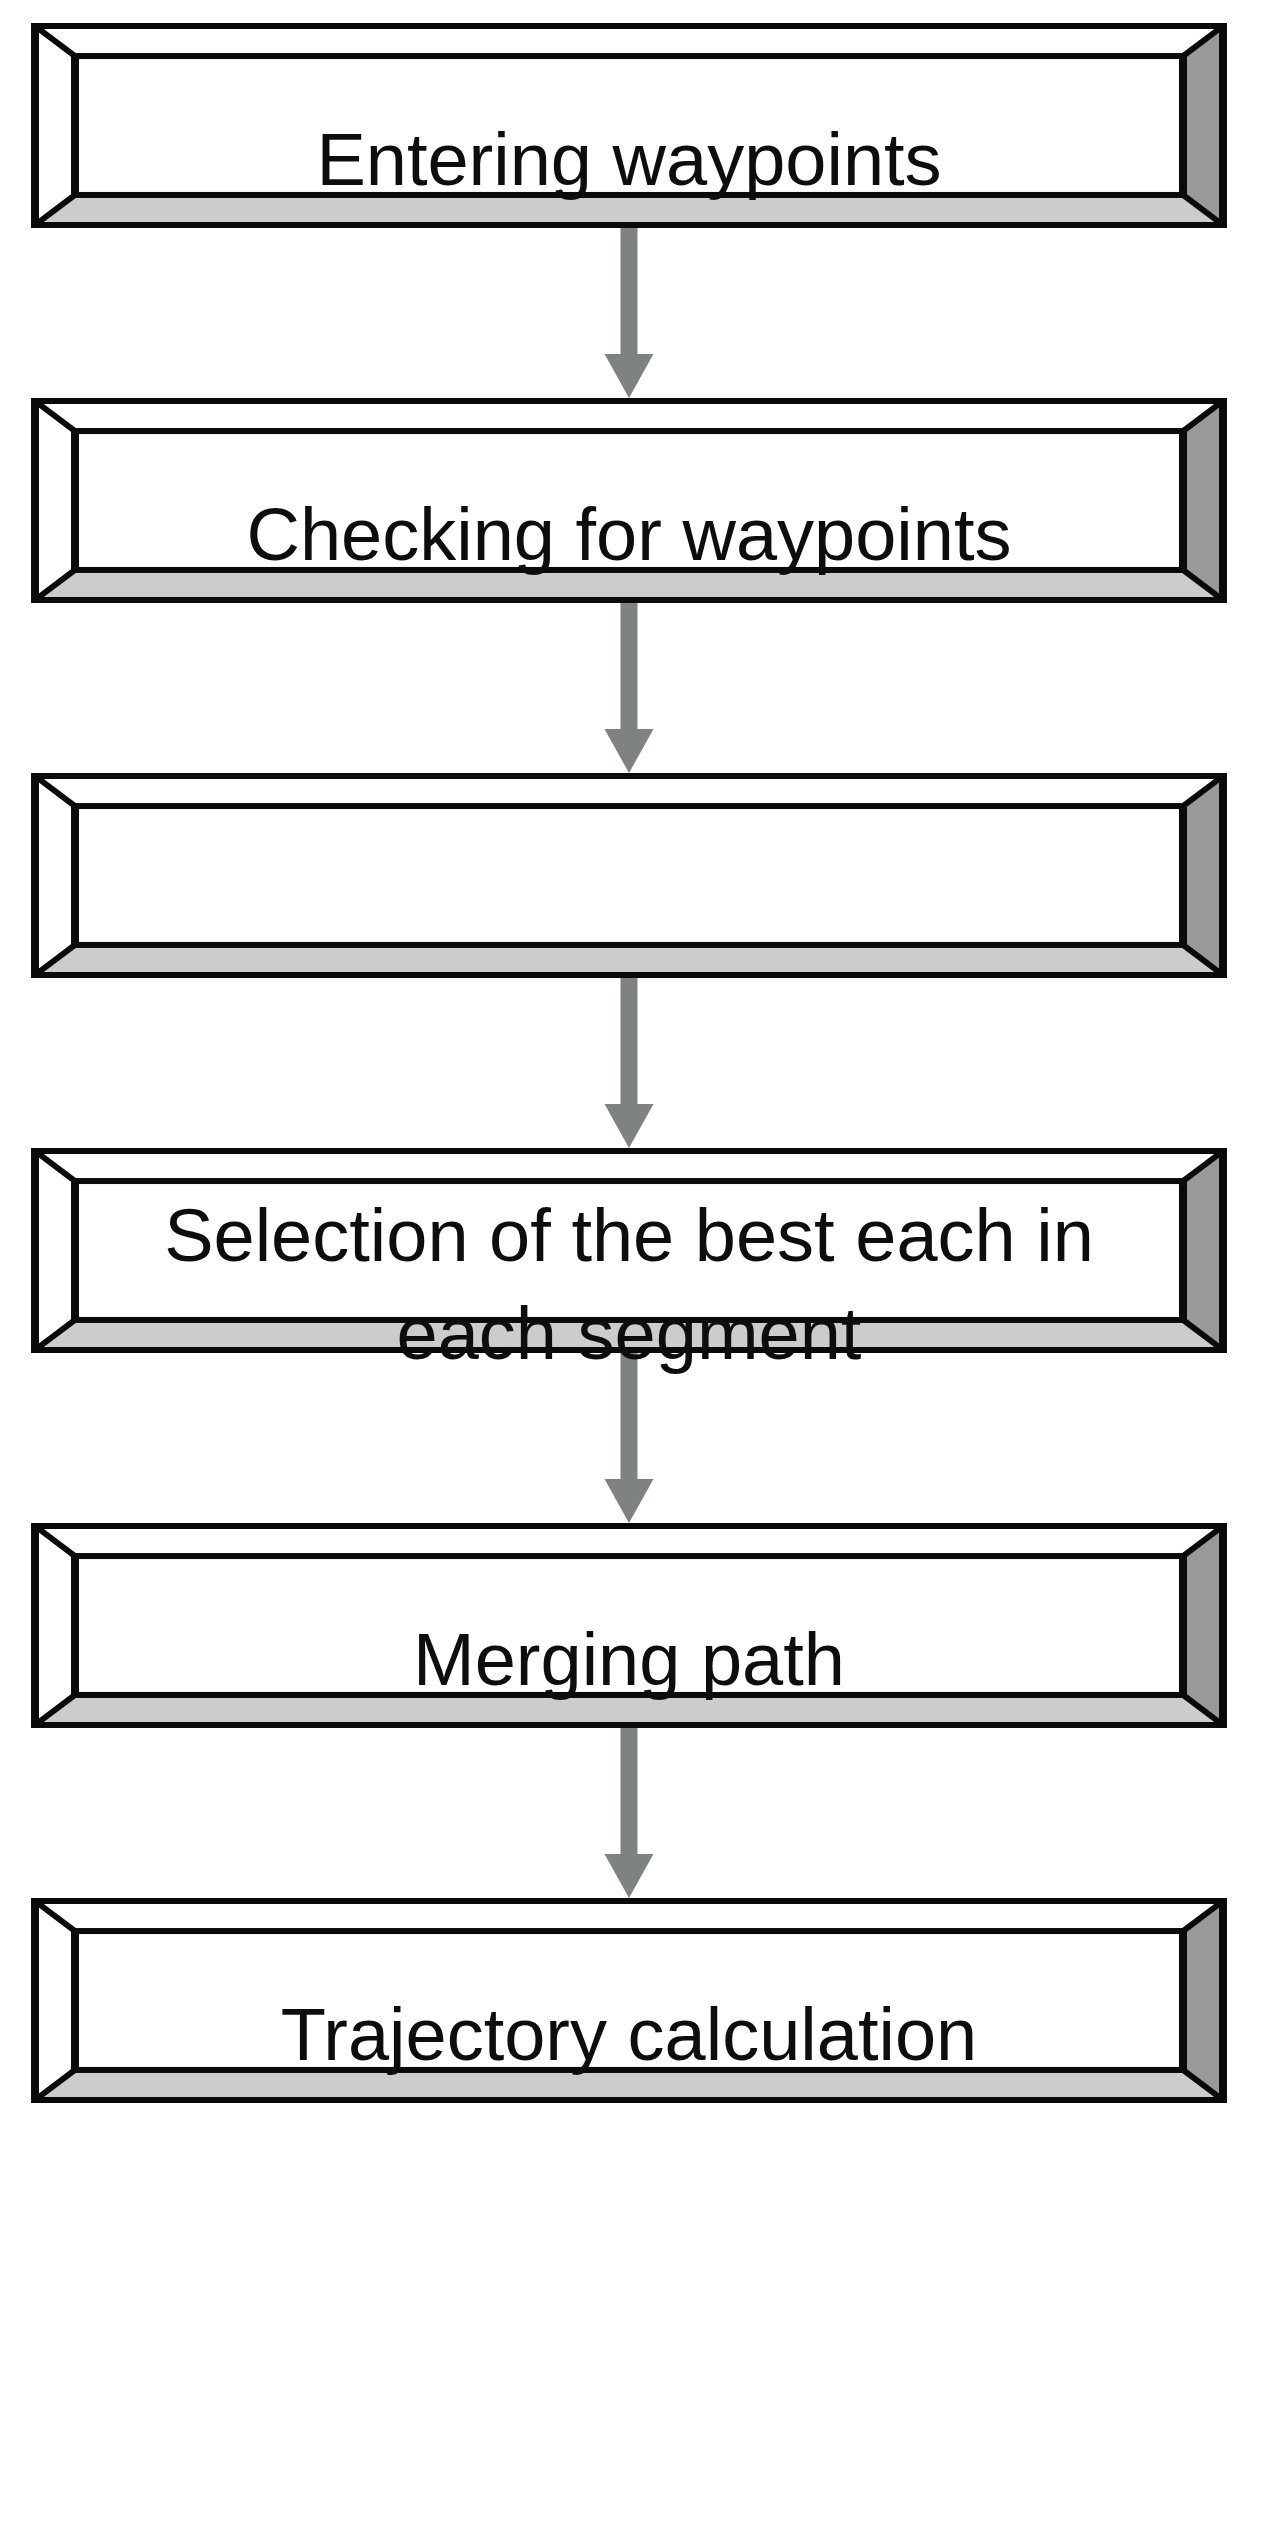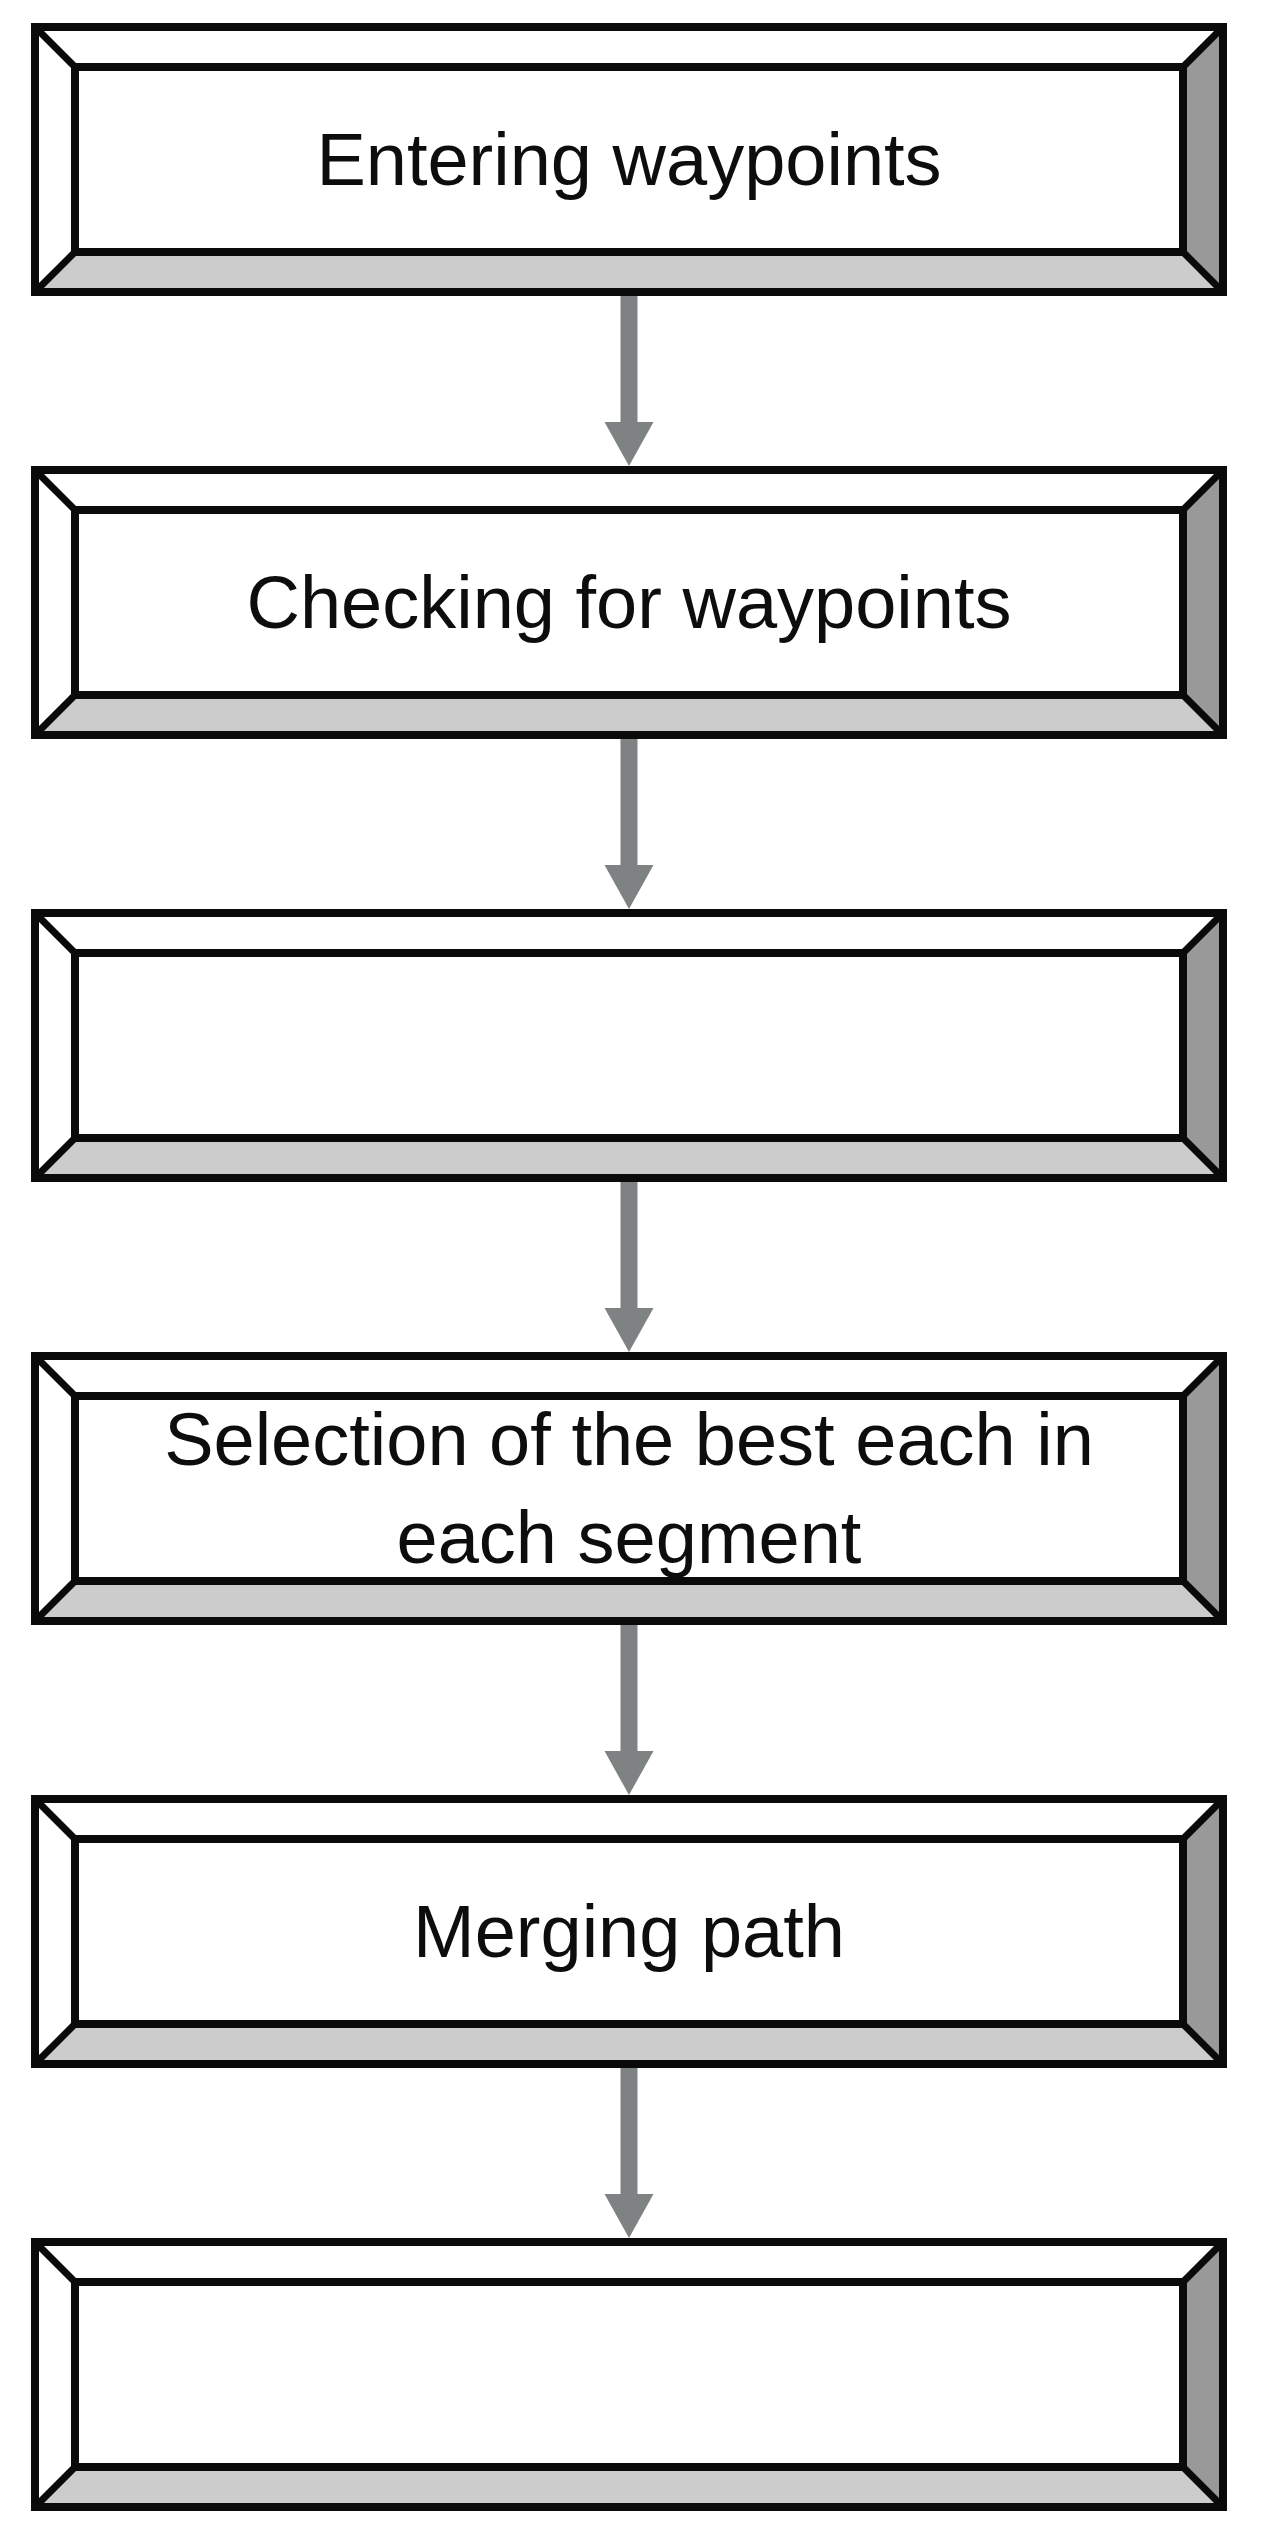--- a/index.html
+++ b/index.html
@@ -24,21 +24,21 @@
   .flow {
     padding-top: 23px;
     margin-left: 31px;
     width: 1196px;
     display: flex;
     flex-direction: column;
   }
   .box3d {
     position: relative;
     width: 1196px;
-    height: 273px;
+    height: 205px;
     flex: 0 0 auto;
     padding-left: 44px;
   }
   .box3d svg.frame {
     position: absolute;
     inset: 0;
     width: 100%;
     height: 100%;
     display: block;
     overflow: hidden;
@@ -220,15 +220,18 @@
       <polygon class="face-left" points="0,0 48,48 48,225 0,273"></polygon>
       <polygon class="face-right" points="1196,0 1196,273 1148,225 1148,48"></polygon>
       <polygon class="face-bottom" points="0,273 48,225 1148,225 1196,273"></polygon>
       <line x1="6" y1="6" x2="46" y2="46"></line>
       <line x1="1190" y1="6" x2="1150" y2="46"></line>
       <line x1="6" y1="267" x2="46" y2="227"></line>
       <line x1="1190" y1="267" x2="1150" y2="227"></line>
       <rect class="outer" x="4" y="4" width="1188" height="265"></rect>
       <rect class="inner" x="44" y="44" width="1108" height="185"></rect>
     </svg>
+    <div class="label">
+      <span class="label-text">Trajectory calculation</span>
+    </div>
   </div>
 
 </div>
 
 </body></html>

